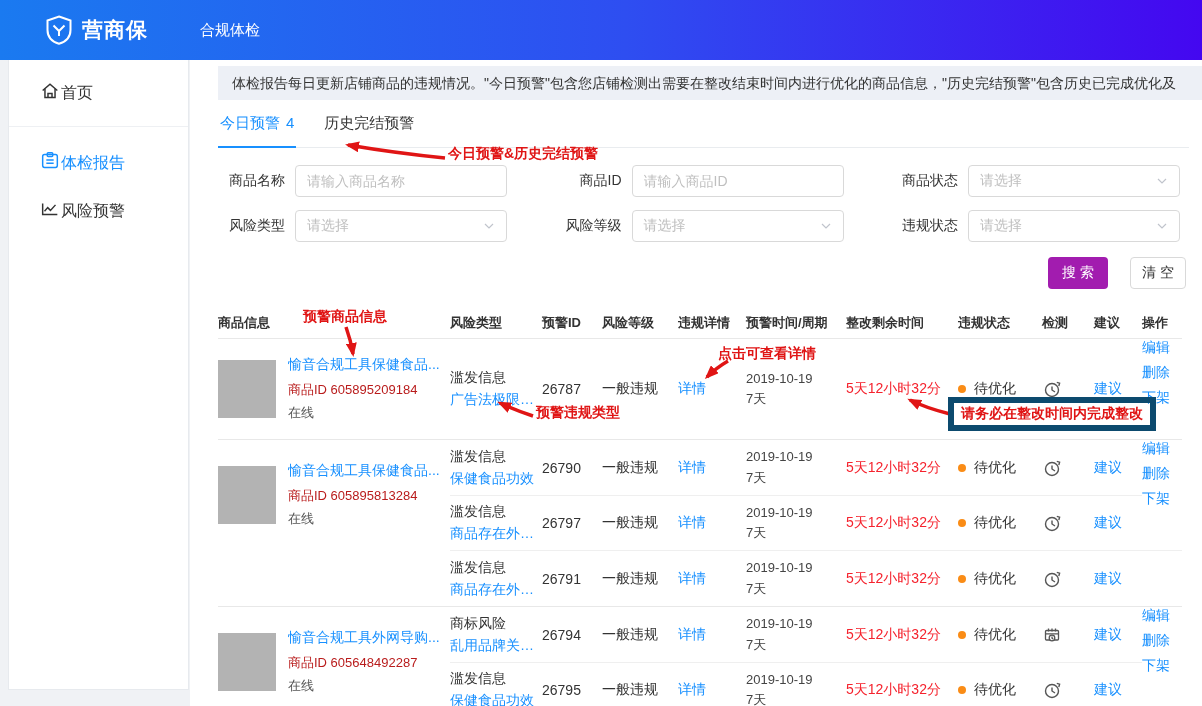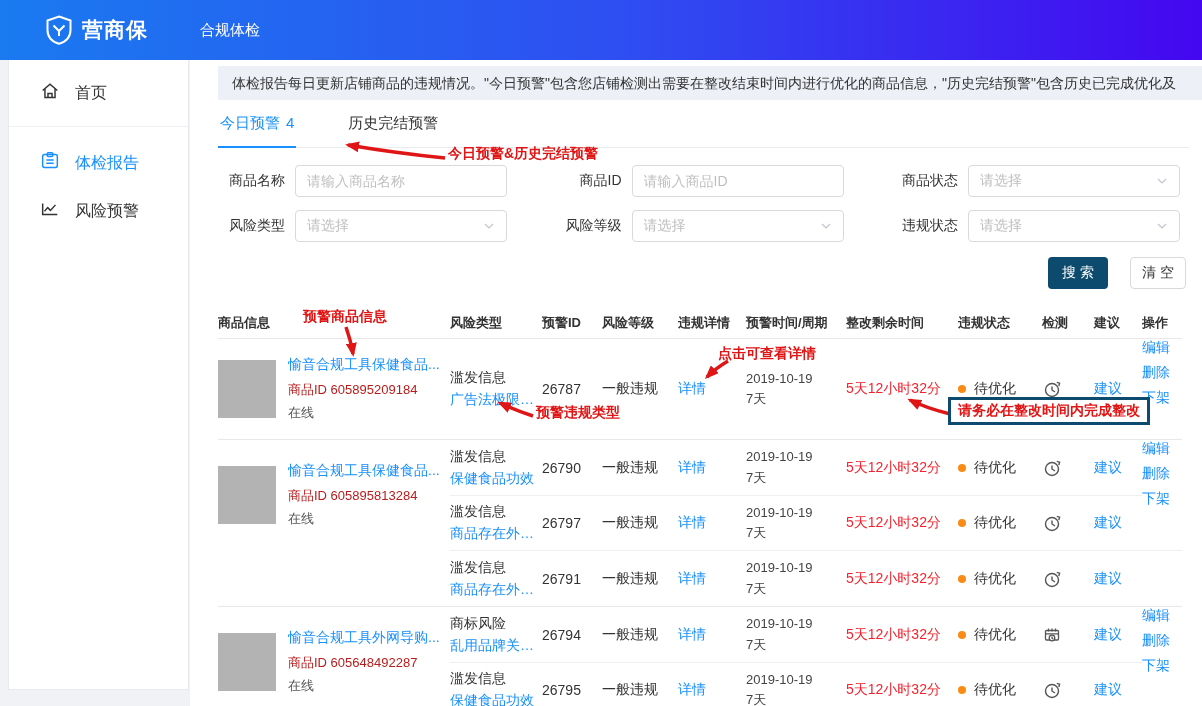--- a/index.html
+++ b/index.html
@@ -10,53 +10,53 @@
   .topbar { position:absolute; left:0; top:0; width:1202px; height:60px;
     background:linear-gradient(90deg,#1a7af0 0%,#2e4ef1 52%,#4407f0 100%);
     display:flex; align-items:center; z-index:5; }
   .logo { margin-left:46px; display:flex; align-items:center; gap:10px; }
   .brand { color:#fff; font-size:21px; font-weight:bold; letter-spacing:1px; }
   .topnav-item { margin-left:52px; color:#fff; font-size:15px; cursor:pointer; }
 
   
   .sidebar { position:absolute; left:8px; top:58px; width:181px; height:632px;
     background:#fff; border:1px solid #e7eaee; z-index:4; }
-  .side-item { display:flex; align-items:center; gap:14px; padding:11px 18px 11px 30px;
+  .side-item { display:flex; align-items:center; padding:11px 18px 11px 30px;
     font-size:16px; color:#333; cursor:pointer; }
   .side-item:first-child { padding-top:21px; padding-bottom:20px; }
   .side-item.active { color:#1890ff; }
   .side-item svg { width:22px; height:22px; flex-shrink:0; }
   .side-divider { height:1px; background:#eef0f3; margin-bottom:12px; }
 
   
   .main { position:absolute; left:190px; top:43px; width:1012px; height:663px; background:#fff; overflow:hidden; }
   .notice { margin:23px 0 0 28px; height:34px; line-height:34px; background:#edf0f6;
     color:#333; font-size:14px; padding:0 14px; white-space:nowrap; overflow:hidden; }
 
-  .tabs { display:flex; gap:50px; margin:12px 13px 0 28px; border-bottom:1px solid #e9ecef; }
+  .tabs { display:flex; gap:26px; margin:12px 13px 0 28px; border-bottom:1px solid #e9ecef; }
   .tab { font-size:15px; padding:2px 2px 13px; color:#333; display:flex; gap:6px; cursor:pointer; }
   .tab.active { color:#1890ff; border-bottom:2px solid #1890ff; margin-bottom:-1px; }
 
   .filters { margin:17px 0 0 28px; width:962px; }
   .filter-row { display:flex; justify-content:space-between; margin-bottom:13px; }
   .field { display:flex; align-items:center; width:289px; }
   .f-label { width:67px; text-align:right; margin-right:10px; font-size:14px; color:#333; flex-shrink:0; }
   .control { width:212px; height:32px; border:1px solid #d9d9d9; border-radius:4px;
     display:flex; align-items:center; background:#fff; }
   .input-ctl input { border:none; outline:none; width:100%; height:100%; padding:0 11px;
     font-size:14px; color:#333; background:transparent; font-family:inherit; }
   .input-ctl input::placeholder { color:#bfbfbf; }
   .select-ctl { justify-content:space-between; padding:0 11px; cursor:pointer; }
   .select-ctl .ph { color:#bfbfbf; font-size:14px; }
   .select-ctl svg { width:12px; height:12px; }
 
   .btn-row { display:flex; justify-content:flex-end; gap:22px; margin:15px 16px 0 0; }
   .btn { height:32px; border-radius:4px; font-size:14px; display:flex; align-items:center;
     justify-content:center; cursor:pointer; }
-  .btn-primary { width:60px; background:#0c4a6e; color:#fff; border:none; }
+  .btn-primary { width:60px; background:#a21caf; color:#fff; border:none; }
   .btn-plain { width:56px; background:#fff; border:1px solid #d9d9d9; color:#333; }
 
   
   .table { margin:18px 0 0 28px; width:964px; font-size:14px; }
   .thead { display:flex; align-items:center; height:32px; border-bottom:1px solid #e8e8e8; }
   .cell { padding-right:8px; }
   .th { font-weight:bold; color:#333; font-size:13px; white-space:nowrap; }
   .c1{width:232px;} .c2{width:92px; overflow:hidden;} .c3{width:60px;} .c4{width:76px;}
   .c5{width:68px;} .c6{width:100px;} .c7{width:112px;} .c8{width:84px;}
   .c9{width:52px;} .c10{width:48px;} .c11{width:40px; padding-right:0;}
@@ -88,21 +88,21 @@
   .detect-cell svg { width:20px; height:20px; cursor:pointer; display:block; }
   .actions-cell { display:flex; flex-direction:column; gap:7px; font-size:14px; }
 
   
   .anno { position:absolute; color:#e01515; font-size:14px; font-weight:bold;
     z-index:60; white-space:nowrap; }
   #a1 { left:448px; top:145px; }
   #a2 { left:303px; top:308px; }
   #a3 { left:718px; top:345px; }
   #a4 { left:536px; top:404px; }
-  #a5 { left:948px; top:397px; border:3px solid #0c4a6e; padding:2px 7px; }
+  #a5 { left:948px; top:397px; border:6px solid #0c4a6e; padding:2px 7px; }
   .arrow-layer { position:absolute; left:0; top:0; width:1202px; height:706px;
     z-index:55; pointer-events:none; }
   .arr { stroke:#e01515; stroke-width:3.5; fill:none; }
 </style>
 </head>
 <body>
 
 <div class="topbar">
   <div class="logo">
     <svg width="26" height="30" viewBox="0 0 26 30" fill="none" stroke="#fff" stroke-width="2">

